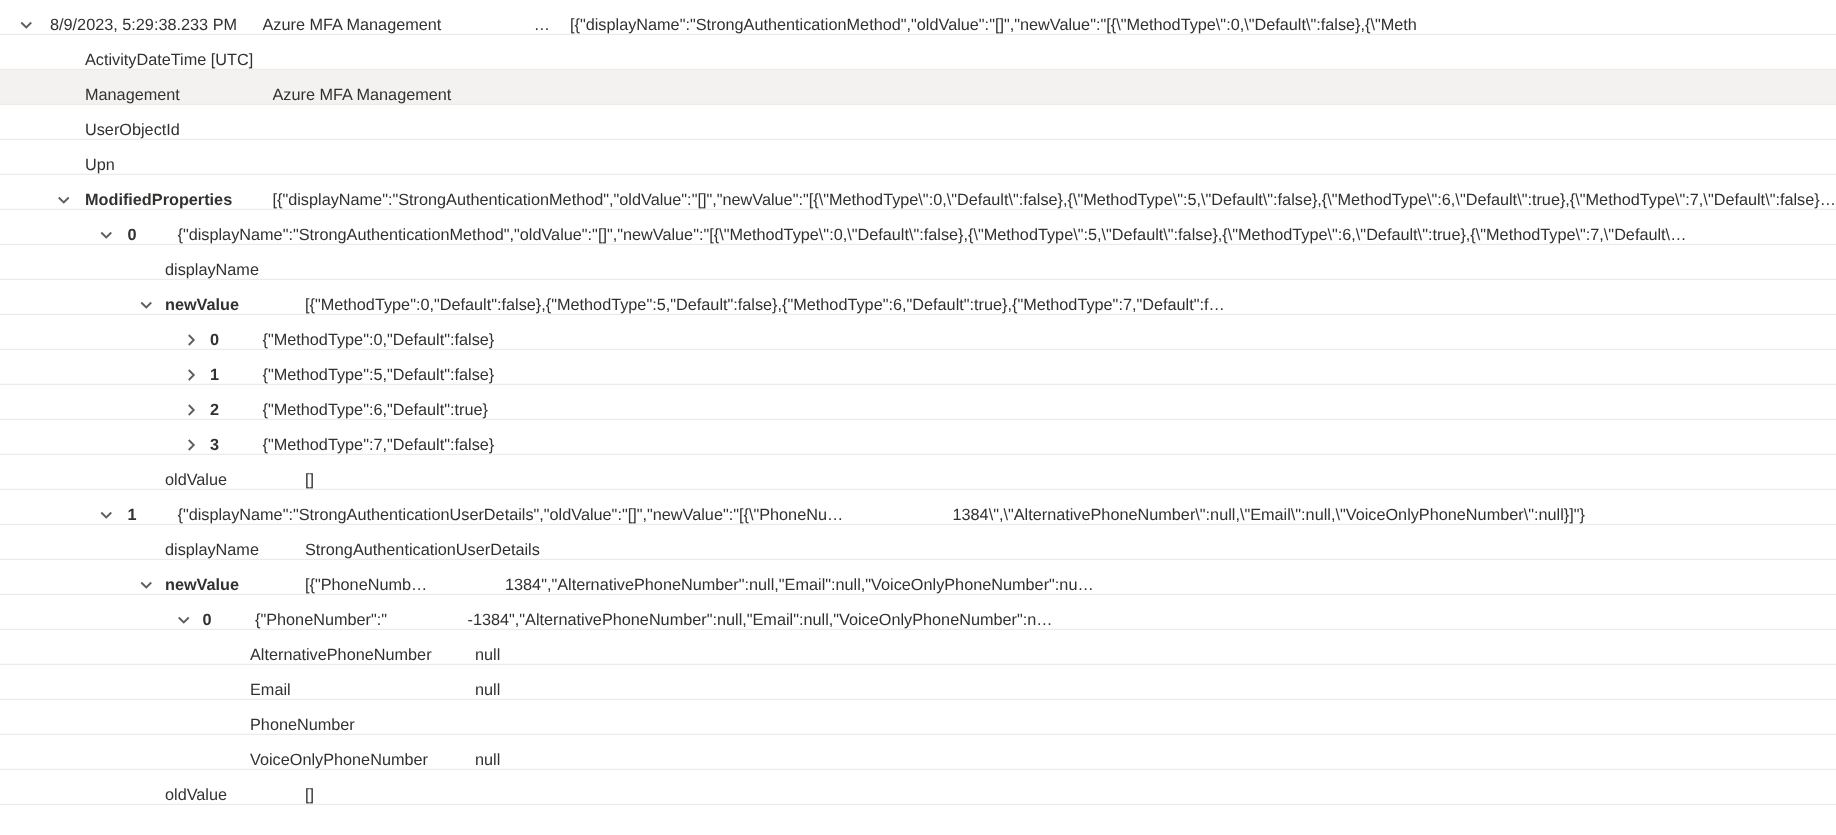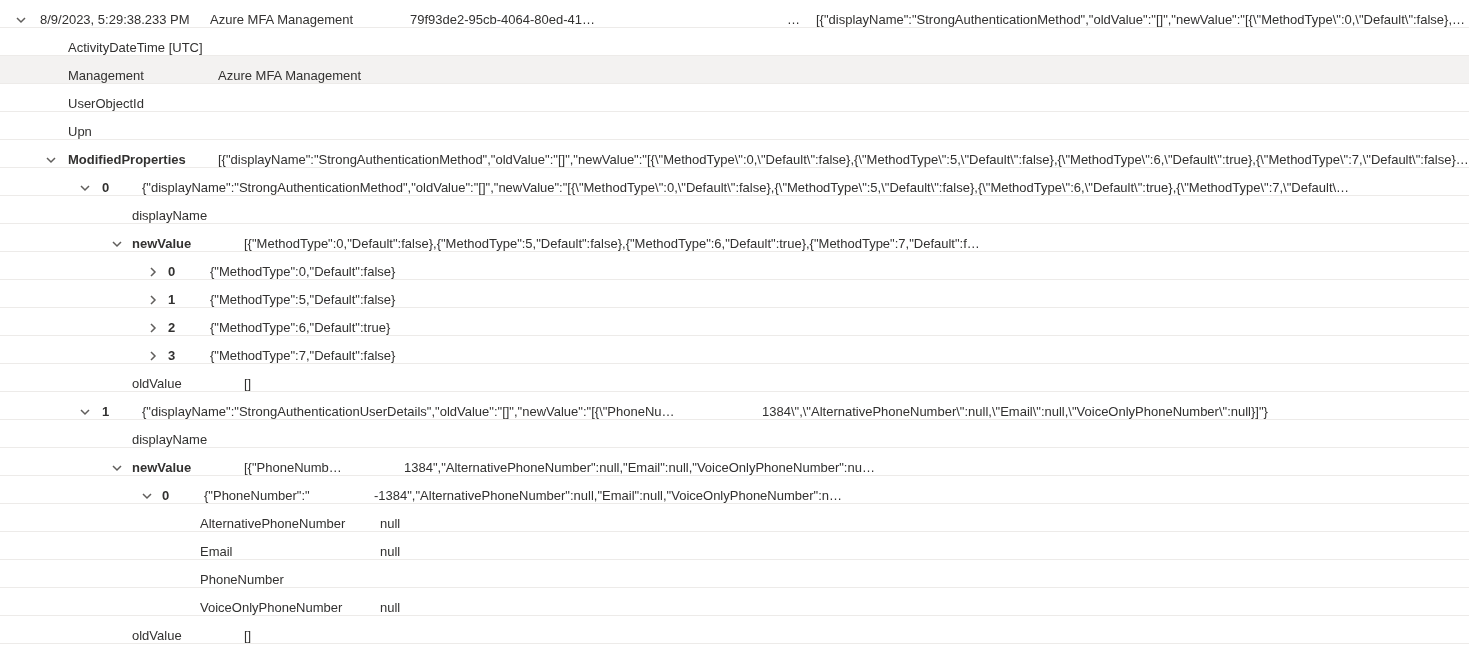--- a/index.html
+++ b/index.html
@@ -44,21 +44,20 @@
 <div class="row">
   <span class="spacer" style="width:14px"></span>
   <span class="chev">
     <svg viewBox="0 0 10 10">
         <polyline points="1,3 5,7 9,3"></polyline>
       </svg>
   </span>
   <span class="spacer" style="width:12px"></span>
   <span class="cell" style="width:170px">8/9/2023, 5:29:38.233 PM</span>
   <span class="cell" style="width:200px">Azure MFA Management</span>
-  <span class="cell" style="width:360px">79f93de2-95cb-4064-80ed-41…</span>
   <span class="cell" style="width:30px;text-align:right">…</span>
   <span class="spacer" style="width:16px"></span>
   <span class="flexval">[{"displayName":"StrongAuthenticationMethod","oldValue":"[]","newValue":"[{\"MethodType\":0,\"Default\":false},{\"Meth</span>
 </div>
 
 <div class="row">
   <span class="spacer" style="width:68px"></span>
   <span class="cell" style="width:150px">ActivityDateTime [UTC]</span>
 </div>
 
@@ -181,20 +180,21 @@
   <span class="spacer" style="width:10px"></span>
   <span class="cell bold" style="width:40px">1</span>
   <span class="cell" style="width:540px">{"displayName":"StrongAuthenticationUserDetails","oldValue":"[]","newValue":"[{\"PhoneNumbe</span>
   <span class="spacer" style="width:80px"></span>
   <span class="flexval">1384\",\"AlternativePhoneNumber\":null,\"Email\":null,\"VoiceOnlyPhoneNumber\":null}]"}</span>
 </div>
 
 <div class="row">
   <span class="spacer" style="width:132px"></span>
   <span class="cell" style="width:112px">displayName</span>
+  <span class="flexval">StrongAuthenticationUserDetails</span>
 </div>
 
 <div class="row">
   <span class="spacer" style="width:110px"></span>
   <span class="chev">
     <svg viewBox="0 0 10 10">
         <polyline points="1,3 5,7 9,3"></polyline>
       </svg>
   </span>
   <span class="spacer" style="width:8px"></span>

